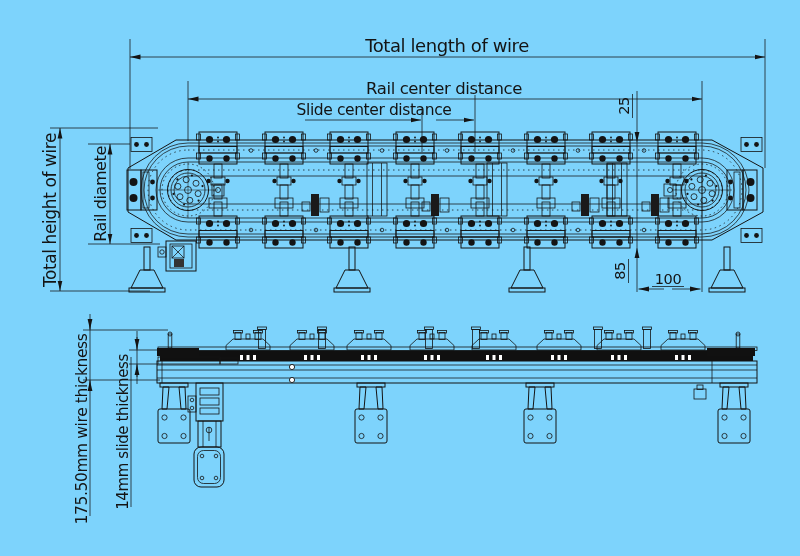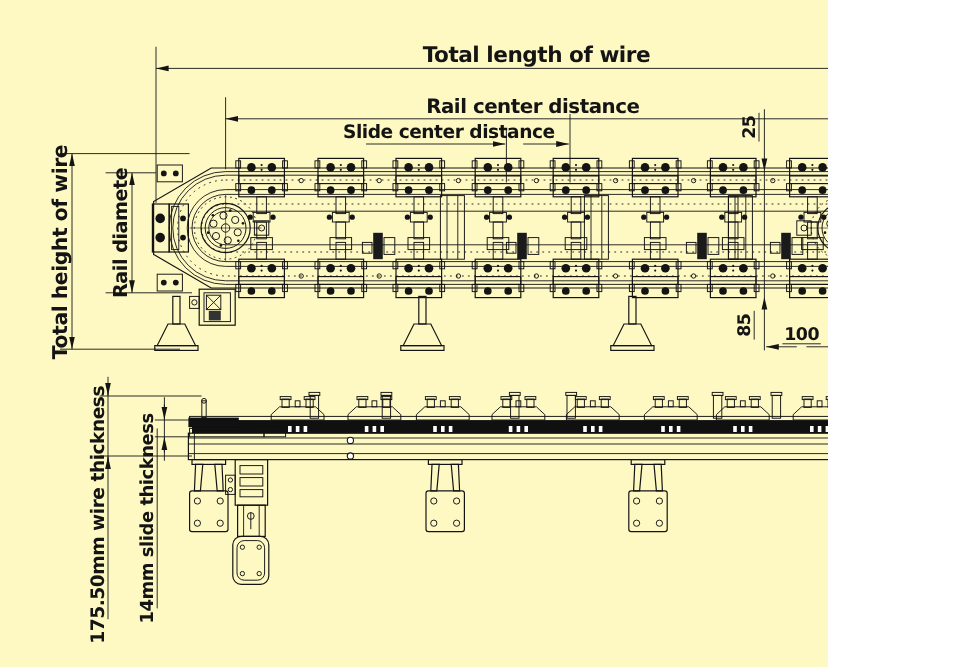--- a/index.html
+++ b/index.html
@@ -1,16 +1,16 @@
 <!DOCTYPE html>
 <html><head>
 <meta charset="utf-8">
 <style>
   html,body{margin:0;padding:0;background:#ffffff;}
-  #canvas{width:690px;height:556px;background:#fef9c3;position:relative;overflow:hidden;font-weight:bold;}
+  #canvas{width:800px;height:556px;background:#7dd3fc;position:relative;overflow:hidden;}
   svg{display:block;}
   .lbl{font-family:"DejaVu Sans","Liberation Sans",sans-serif;fill:#141414;letter-spacing:-0.4px;}
   .thin{stroke:#141414;stroke-width:0.75;fill:none;}
   .ln{stroke:#141414;stroke-width:1;fill:none;}
   .fine{stroke:#141414;stroke-width:0.8;fill:none;}
 </style>
 </head>
 <body>
 
 <div id="canvas">

